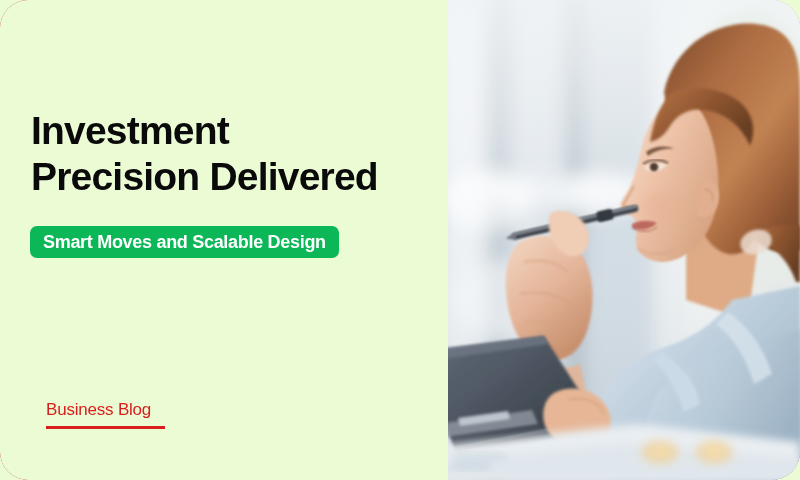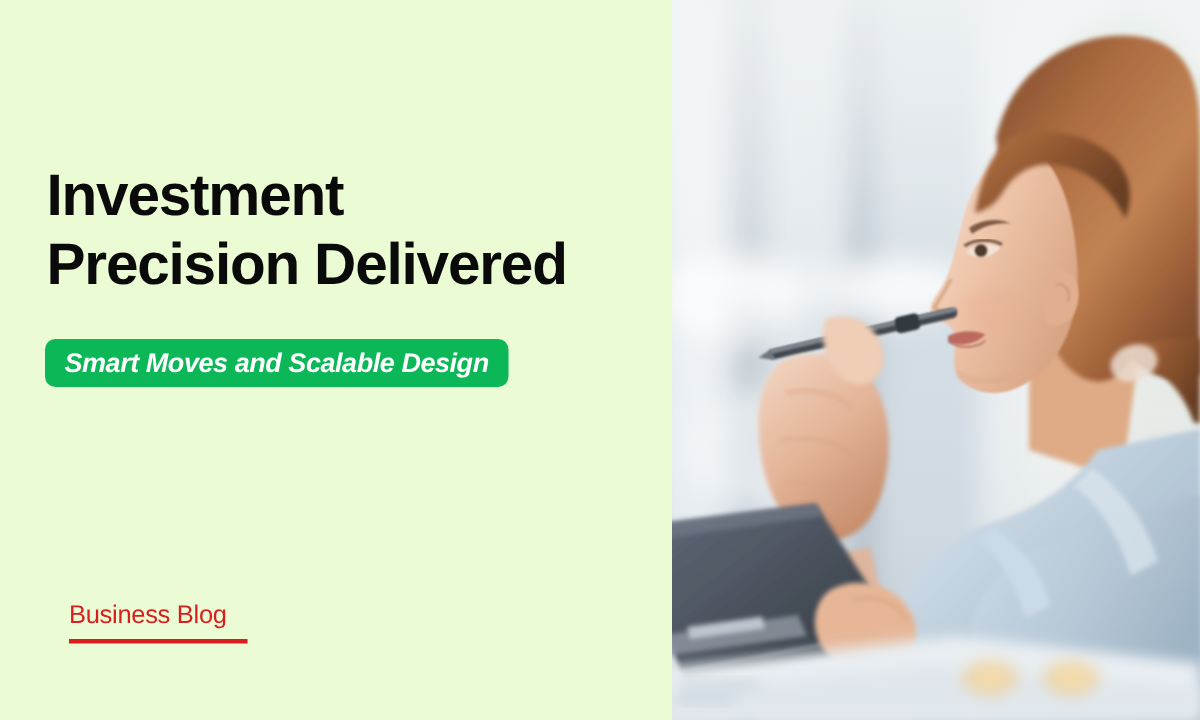--- a/index.html
+++ b/index.html
@@ -13,20 +13,21 @@
     font-family: "Liberation Sans", sans-serif;
     background: #ebfcd5;
   }
 
   .banner {
     position: relative;
     width: 800px;
     height: 480px;
     background: #b91c1c;
     overflow: hidden;
+    border-radius: 28px;
   }
 
   
   .text-panel {
     position: absolute;
     left: 0;
     top: 0;
     width: 448px;
     height: 480px;
     background: #ebfcd5;
@@ -60,21 +61,20 @@
     align-items: center;
     box-sizing: border-box;
     background: #0bb757;
     border-radius: 7px;
     color: #ffffff;
     font-family: "Liberation Sans", sans-serif;
     font-size: 18px;
     font-weight: bold;
     letter-spacing: -0.3px;
     white-space: nowrap;
-    font-style: italic;
   }
 
   .blog-label-wrap {
     position: absolute;
     left: 46px;
     top: 400px;
   }
   .blog-label {
     display: block;
     font-family: "Liberation Sans", sans-serif;

